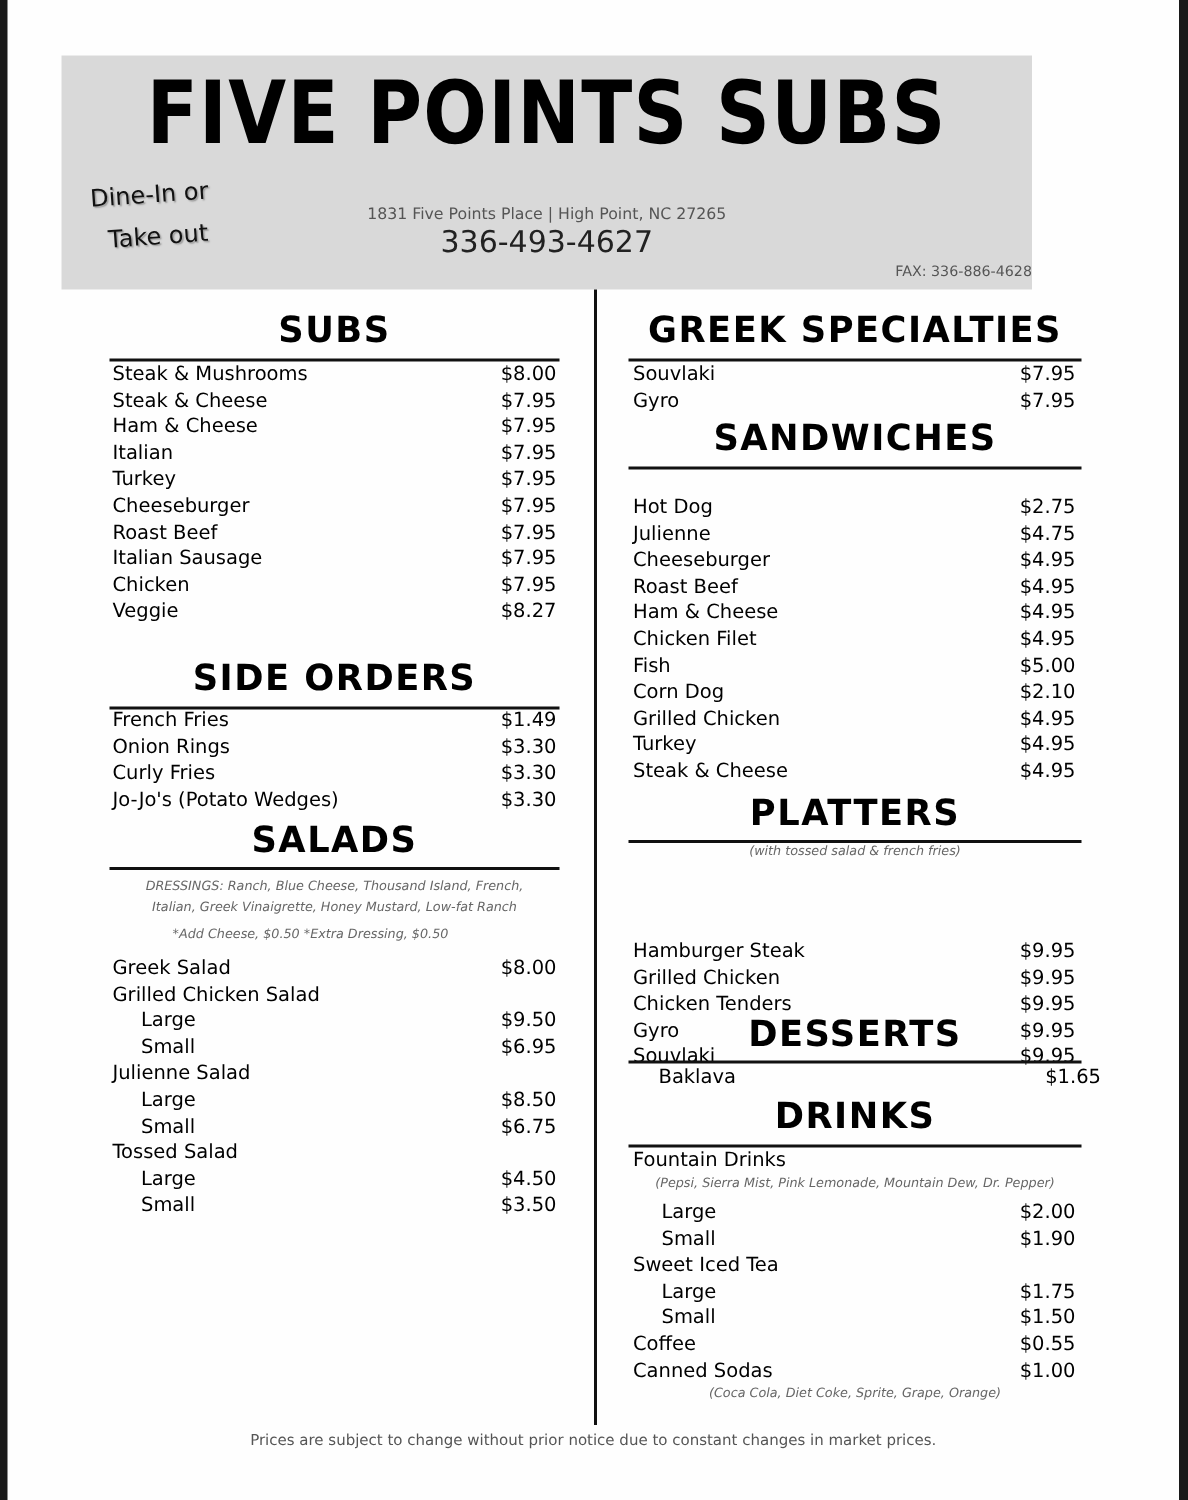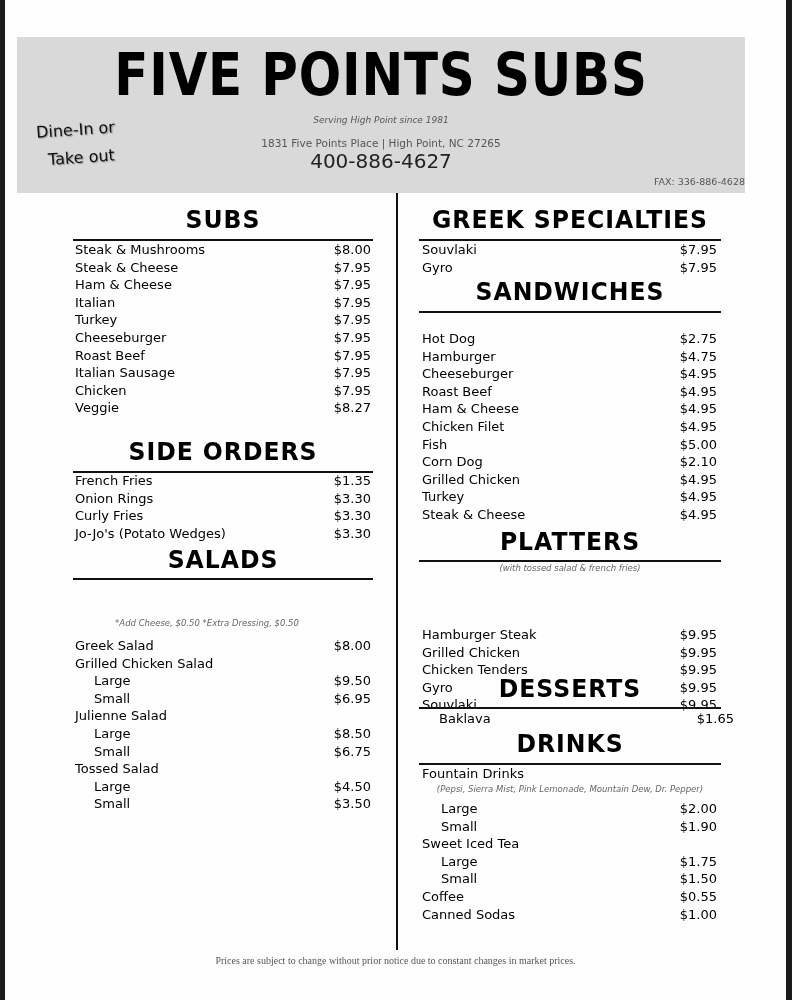--- a/index.html
+++ b/index.html
@@ -7,22 +7,23 @@
       width: 792px; height: 1000px; position: relative; overflow: hidden;
       background: #1a1a1a;
       font-family: "DejaVu Sans", sans-serif;
       color: #444;
     }
     .page {
       position: absolute; left: 5px; top: 0; width: 781px; height: 1000px;
       background: #fefefe;
     }
     .header {
-      position: absolute; left: 12px; top: 37px; width: 728px; height: 156px;
+      position: absolute; left: 36px; top: 37px; width: 630px; height: 156px;
       background: #d9d9d9;
+      padding-left: 17px;
     }
     .brand {
       position: absolute; left: 0; right: 0; top: 4px; text-align: center;
       font-family: "DejaVu Sans", sans-serif; font-weight: bold;
       font-size: 58px; letter-spacing: 1px; color: #000; line-height: 68px;
       transform: scaleX(0.86);
     }
     .tagline {
       position: absolute; left: 0; right: 0; top: 78px; text-align: center;
       font-size: 9px; font-style: italic; color: #555;
@@ -67,37 +68,36 @@
     }
     .row .name { white-space: nowrap; }
     .row .price { white-space: nowrap; padding-right: 2px; }
     .row.sub .name { padding-left: 19px; }
     .note {
       position: absolute; text-align: center; font-size: 8.5px; font-style: italic;
       color: #666; line-height: 14px;
     }
     .footer {
       position: absolute; left: 0; right: 0; top: 955px; text-align: center;
-      font-size: 10px; color: #555; font-family: Liberation Serif, serif;
+      font-size: 10px; color: #555;
     }
   </style>
 </head>
 <body>
 
 <div class="page">
 
   <div class="header">
     <div class="brand">FIVE POINTS SUBS</div>
     <div class="dinein">
       <span>Dine-In or</span>
       <span class="l2">Take out</span>
     </div>
-    <div class="tagline">Serving High Point since 1981</div>
     <div class="address">1831 Five Points Place |  High Point, NC  27265</div>
-    <div class="phone">400-886-4627</div>
+    <div class="phone">336-493-4627</div>
     <div class="fax">FAX:  336-886-4628</div>
   </div>
 
   <div class="divider"></div>
 
   <div class="section-title" style="left:68px; width:300px; top:205px;">SUBS</div>
   <div class="rule" style="left:68px; width:300px; top:239px;"></div>
   <ul class="list" style="left:70px; width:298px; top:241px;" id="subs-list">
       <li class="row">
         <span class="name">Steak &amp; Mushrooms</span>
@@ -139,38 +139,42 @@
         <span class="name">Veggie</span>
         <span class="price">$8.27</span>
       </li>
     </ul>
 
   <div class="section-title" style="left:68px; width:300px; top:437px;">SIDE ORDERS</div>
   <div class="rule" style="left:68px; width:300px; top:471px;"></div>
   <ul class="list" style="left:70px; width:298px; top:472px;" id="sides-list">
       <li class="row">
         <span class="name">French Fries</span>
-        <span class="price">$1.35</span>
+        <span class="price">$1.49</span>
       </li>
       <li class="row">
         <span class="name">Onion Rings</span>
         <span class="price">$3.30</span>
       </li>
       <li class="row">
         <span class="name">Curly Fries</span>
         <span class="price">$3.30</span>
       </li>
       <li class="row">
         <span class="name">Jo-Jo's (Potato Wedges)</span>
         <span class="price">$3.30</span>
       </li>
     </ul>
 
   <div class="section-title" style="left:68px; width:300px; top:545px;">SALADS</div>
   <div class="rule" style="left:68px; width:300px; top:578px;"></div>
+  <div class="note" style="left:68px; width:300px; top:584px;">
+    <div>DRESSINGS:  Ranch, Blue Cheese, Thousand Island, French,</div>
+    <div>Italian, Greek Vinaigrette, Honey Mustard, Low-fat Ranch</div>
+  </div>
   <div class="note" style="left:52px; width:300px; top:616px;">*Add Cheese, $0.50    *Extra Dressing, $0.50</div>
   <ul class="list" style="left:70px; width:298px; top:637px;" id="salads-list">
       <li class="row">
         <span class="name">Greek Salad</span>
         <span class="price">$8.00</span>
       </li>
       <li class="row">
         <span class="name">Grilled Chicken Salad</span>
         <span class="price"></span>
       </li>
@@ -222,21 +226,21 @@
     </ul>
 
   <div class="section-title" style="left:414px; width:302px; top:277px;">SANDWICHES</div>
   <div class="rule" style="left:414px; width:302px; top:311px;"></div>
   <ul class="list" style="left:417px; width:297px; top:330px;" id="sandwiches-list">
       <li class="row">
         <span class="name">Hot Dog</span>
         <span class="price">$2.75</span>
       </li>
       <li class="row">
-        <span class="name">Hamburger</span>
+        <span class="name">Julienne</span>
         <span class="price">$4.75</span>
       </li>
       <li class="row">
         <span class="name">Cheeseburger</span>
         <span class="price">$4.95</span>
       </li>
       <li class="row">
         <span class="name">Roast Beef</span>
         <span class="price">$4.95</span>
       </li>
@@ -337,15 +341,16 @@
       </li>
       <li class="row">
         <span class="name">Coffee</span>
         <span class="price">$0.55</span>
       </li>
       <li class="row">
         <span class="name">Canned Sodas</span>
         <span class="price">$1.00</span>
       </li>
     </ul>
+  <div class="note" style="left:414px; width:302px; top:922px;">(Coca Cola, Diet Coke, Sprite, Grape, Orange)</div>
 
   <div class="footer">Prices are subject to change without prior notice due to constant changes in market prices.</div>
 </div>
 
 </body></html>

